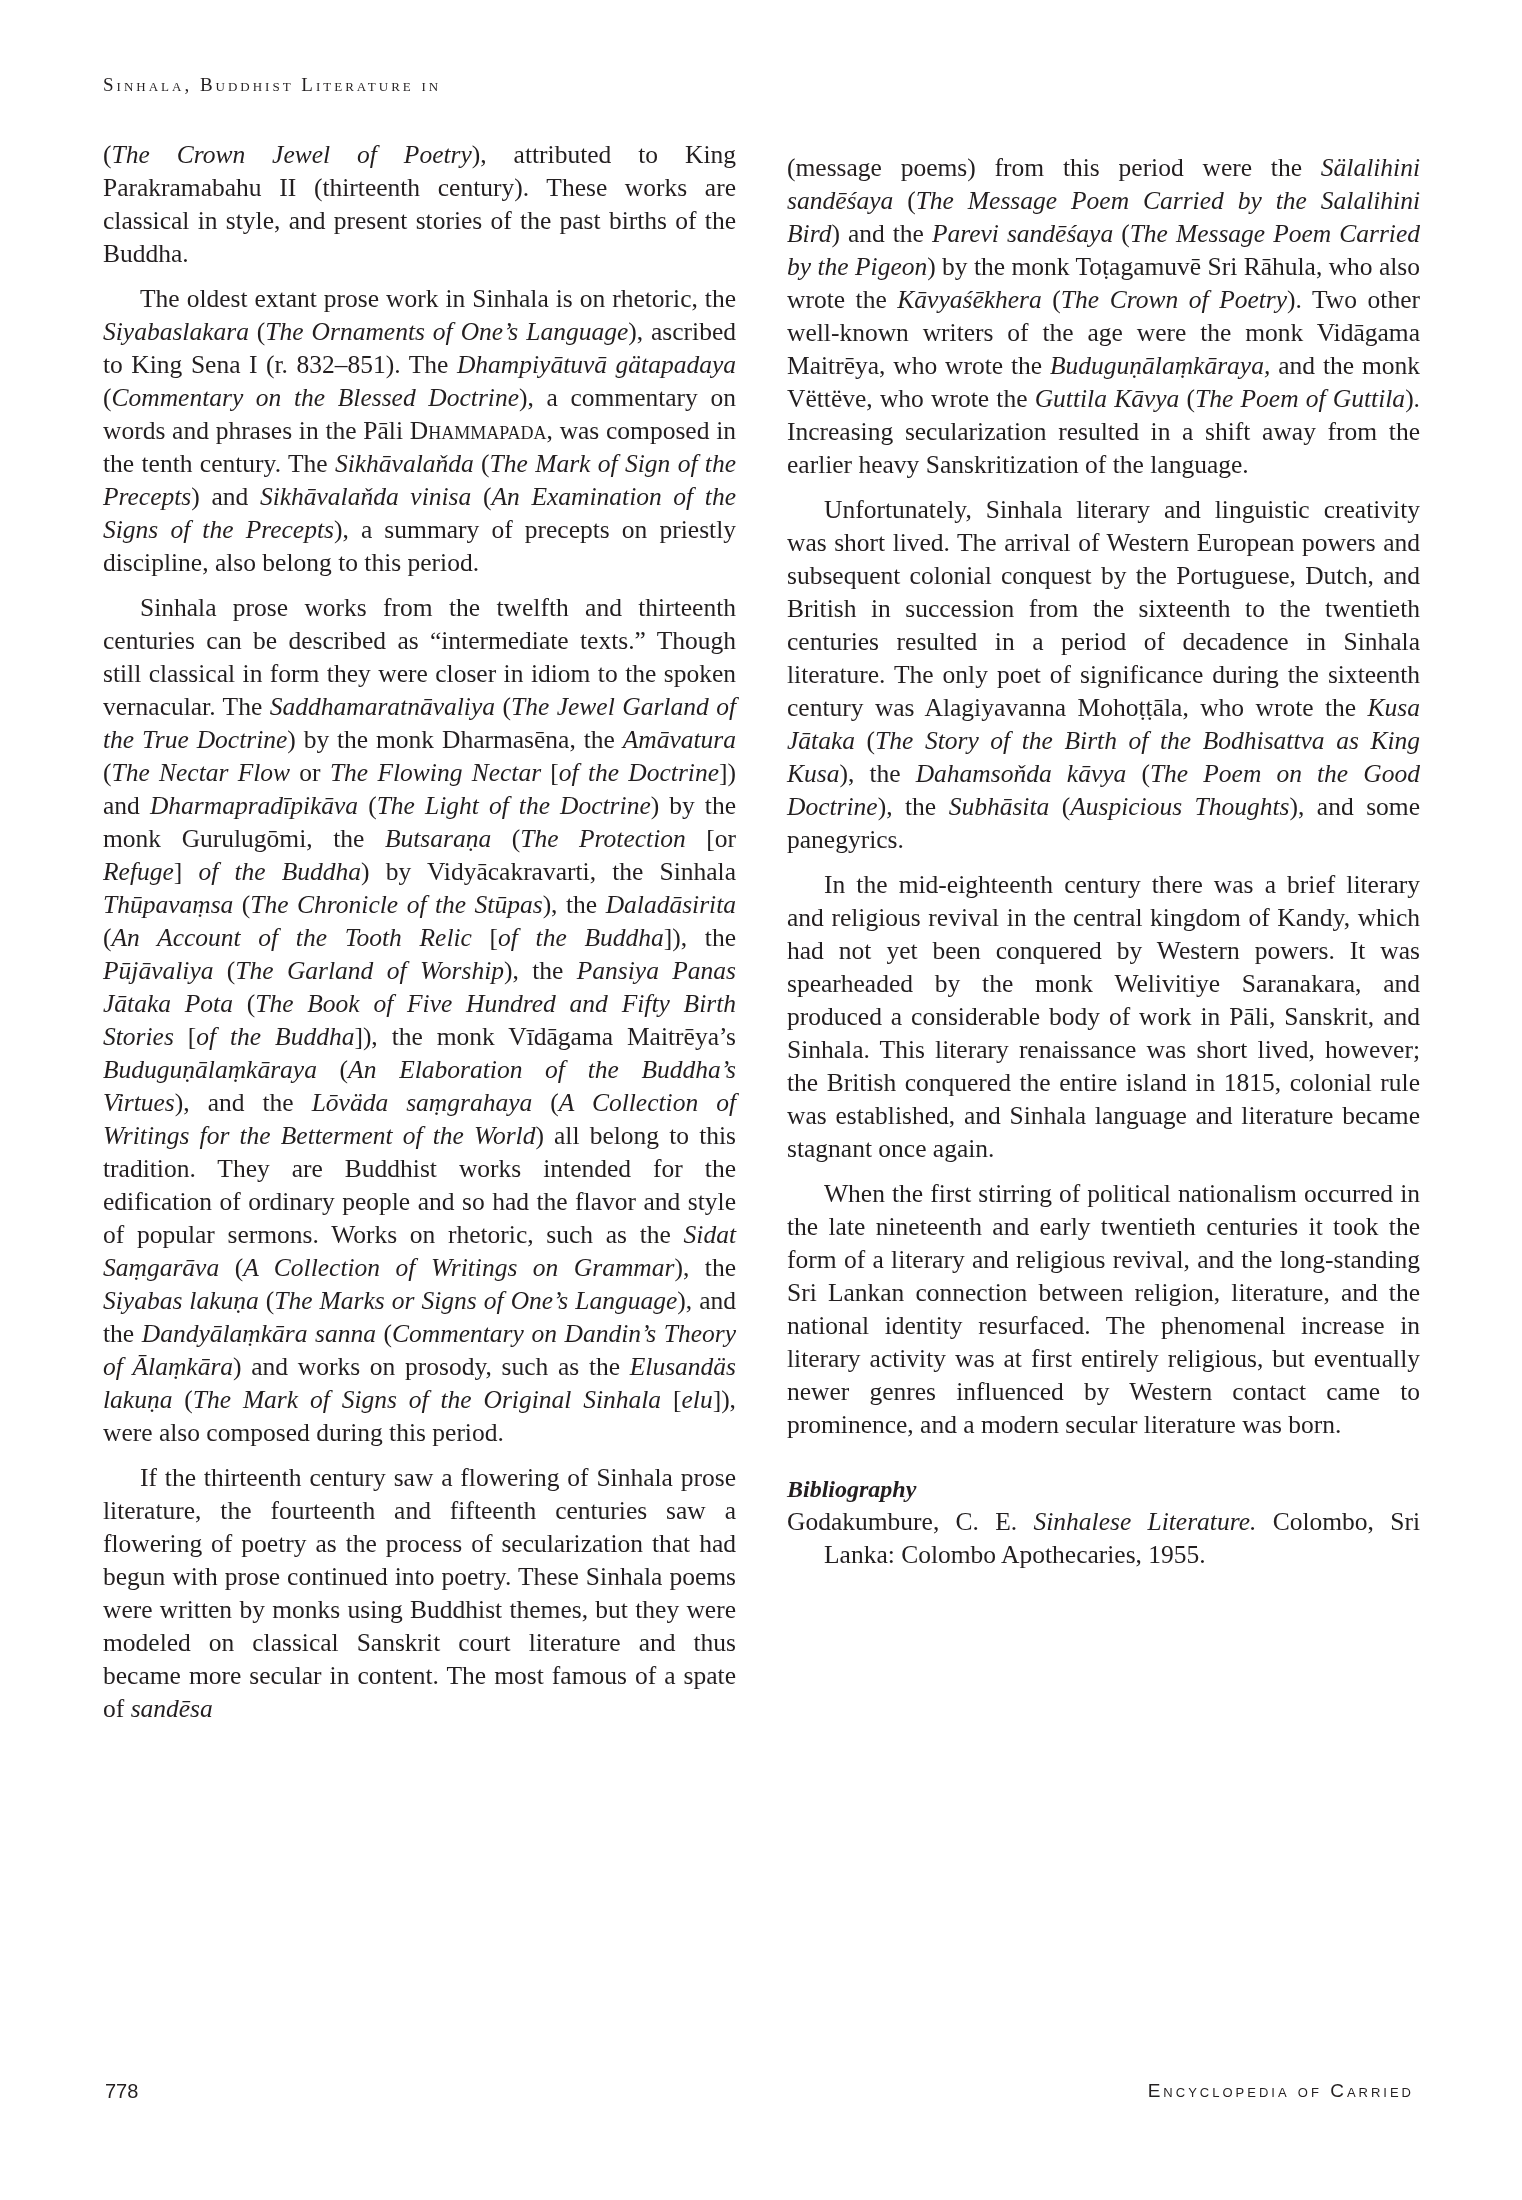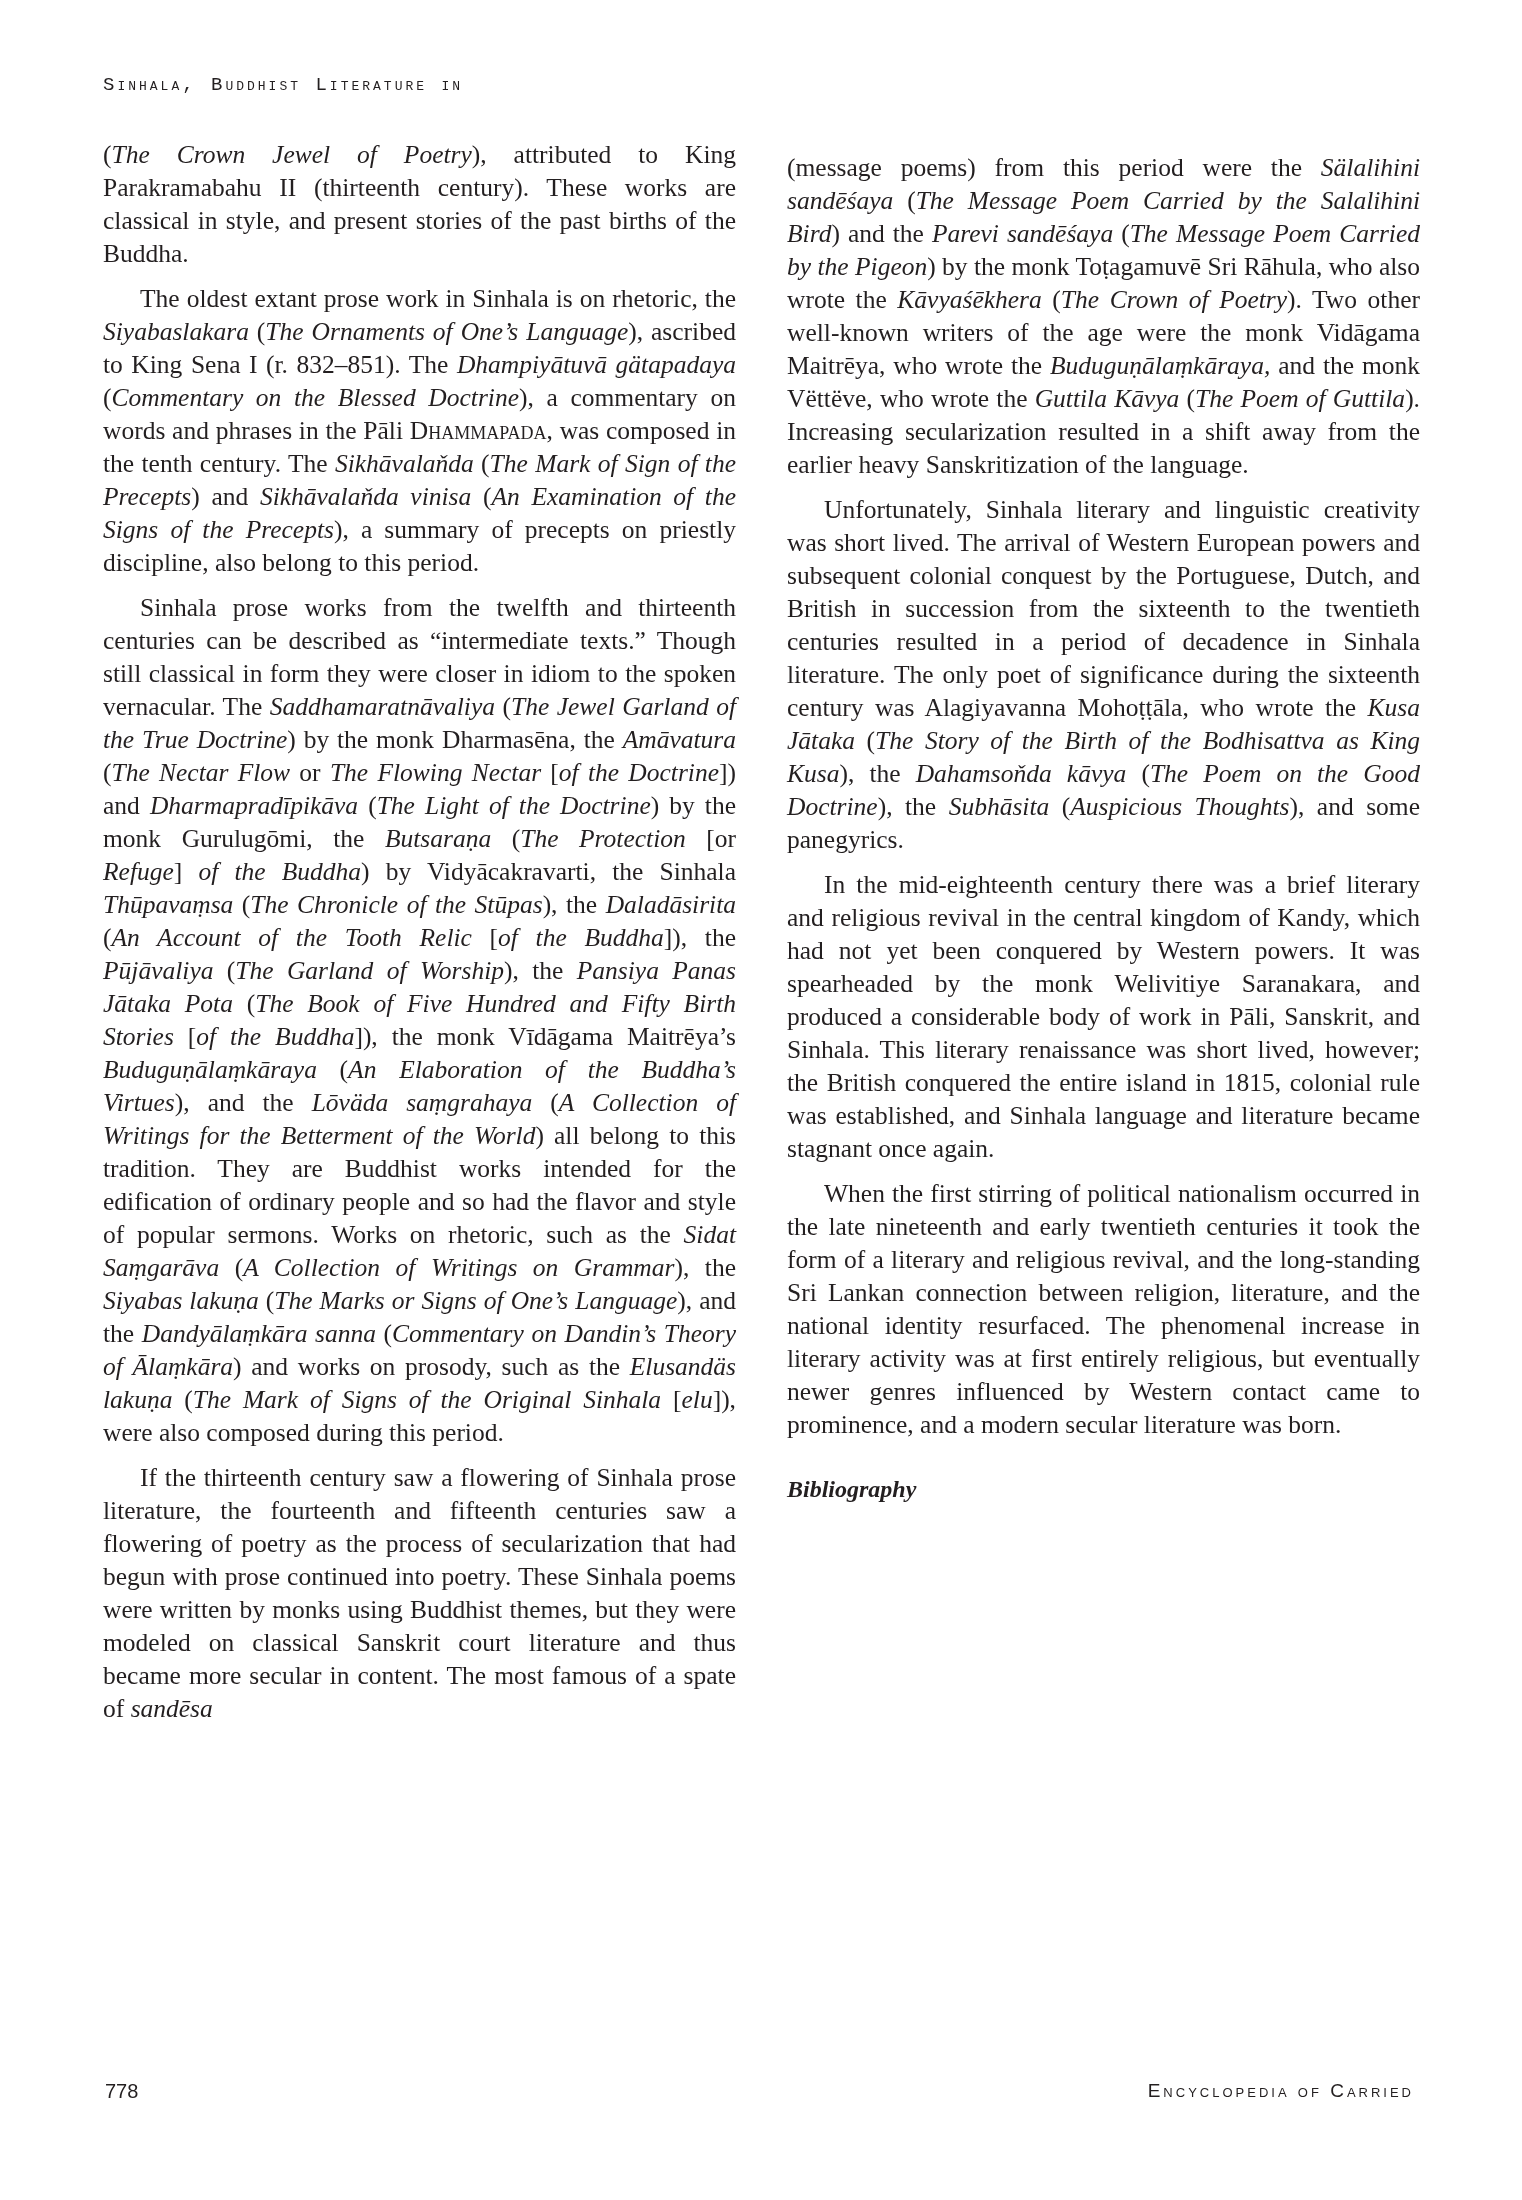--- a/index.html
+++ b/index.html
@@ -1,19 +1,19 @@
 <!DOCTYPE html>
 <html><head>
 <meta charset="utf-8">
 <style>
   html, body { margin: 0; padding: 0; background: #ffffff; }
   body { width: 1522px; height: 2200px; position: relative; overflow: hidden; color: #231f20;
          font-family: "Liberation Serif", "DejaVu Serif", serif; }
   .running-head { position: absolute; left: 103px; top: 74px; font-size: 19px; letter-spacing: 3px;
-         font-variant: small-caps; font-family: Liberation Mono, monospace; font-weight: normal; }
+         font-variant: small-caps; font-family: Liberation Serif, serif; font-weight: normal; }
   .col { position: absolute; top: 138px; width: 633px; }
   .col.left { left: 103px; }
   .col.right { left: 787px; margin-top: 13px; }
   .col p { margin: 0 0 12px 0; font-size: 25.5px; line-height: 33px; text-align: justify; hyphens: auto; }
   .col p.indent { text-indent: 37px; }
   .col p.noindent { text-indent: 0; }
   i, .it { font-style: italic; }
   .sc { font-variant: small-caps; }
   .see-also { margin-top: 58px !important; font-size: 25.5px; line-height: 36px; text-align: left !important; }
   .see-also .targets { font-weight: bold; }
@@ -37,16 +37,17 @@
 </div>
 
 <div class="col right">
   <p class="noindent"><span>(message poems) from this period were the </span><span class="it">Sälalihini sandēśaya</span><span> (</span><span class="it">The Message Poem Carried by the Salalihini Bird</span><span>) and the </span><span class="it">Parevi sandēśaya</span><span> (</span><span class="it">The Message Poem Carried by the Pigeon</span><span>) by the monk Toṭagamuvē Sri Rāhula, who also wrote the </span><span class="it">Kāvyaśēkhera</span><span> (</span><span class="it">The Crown of Poetry</span><span>). Two other well-known writers of the age were the monk Vidāgama Maitrēya, who wrote the </span><span class="it">Buduguṇālaṃkāraya,</span><span> and the monk Vëttëve, who wrote the </span><span class="it">Guttila Kāvya</span><span> (</span><span class="it">The Poem of Guttila</span><span>). Increasing secularization resulted in a shift away from the earlier heavy Sanskritization of the language.</span></p>
   <p class="indent"><span>Unfortunately, Sinhala literary and linguistic creativity was short lived. The arrival of Western European powers and subsequent colonial conquest by the Portuguese, Dutch, and British in succession from the sixteenth to the twentieth centuries resulted in a period of decadence in Sinhala literature. The only poet of significance during the sixteenth century was Alagiyavanna Mohoṭṭāla, who wrote the </span><span class="it">Kusa Jātaka</span><span> (</span><span class="it">The Story of the Birth of the Bodhisattva as King Kusa</span><span>), the </span><span class="it">Dahamsoňda kāvya</span><span> (</span><span class="it">The Poem on the Good Doctrine</span><span>), the </span><span class="it">Subhāsita</span><span> (</span><span class="it">Auspicious Thoughts</span><span>), and some panegyrics.</span></p>
   <p class="indent"><span>In the mid-eighteenth century there was a brief literary and religious revival in the central kingdom of Kandy, which had not yet been conquered by Western powers. It was spearheaded by the monk Welivitiye Saranakara, and produced a considerable body of work in Pāli, Sanskrit, and Sinhala. This literary renaissance was short lived, however; the British conquered the entire island in 1815, colonial rule was established, and Sinhala language and literature became stagnant once again.</span></p>
   <p class="indent"><span>When the first stirring of political nationalism occurred in the late nineteenth and early twentieth centuries it took the form of a literary and religious revival, and the long-standing Sri Lankan connection between religion, literature, and the national identity resurfaced. The phenomenal increase in literary activity was at first entirely religious, but eventually newer genres influenced by Western contact came to prominence, and a modern secular literature was born.</span></p>
 
 
   <div class="bib-heading">Bibliography</div>
+  <p class="bib-entry"><span>Godakumbure, C. E. </span><span class="it">Sinhalese Literature.</span><span> Colombo, Sri Lanka: Colombo Apothecaries, 1955.</span></p>
 </div>
 
 <div class="footer-page">778</div>
 <div class="footer-title">Encyclopedia of Carried</div>
 
 </body></html>

